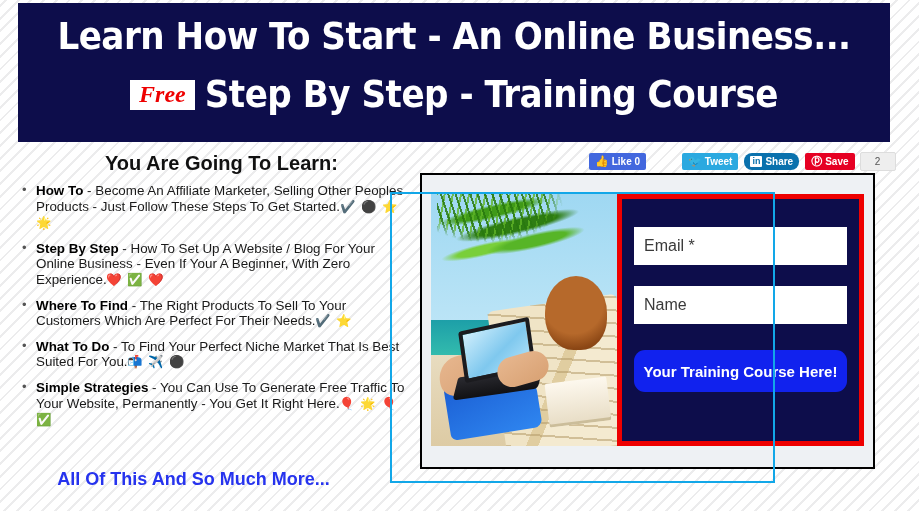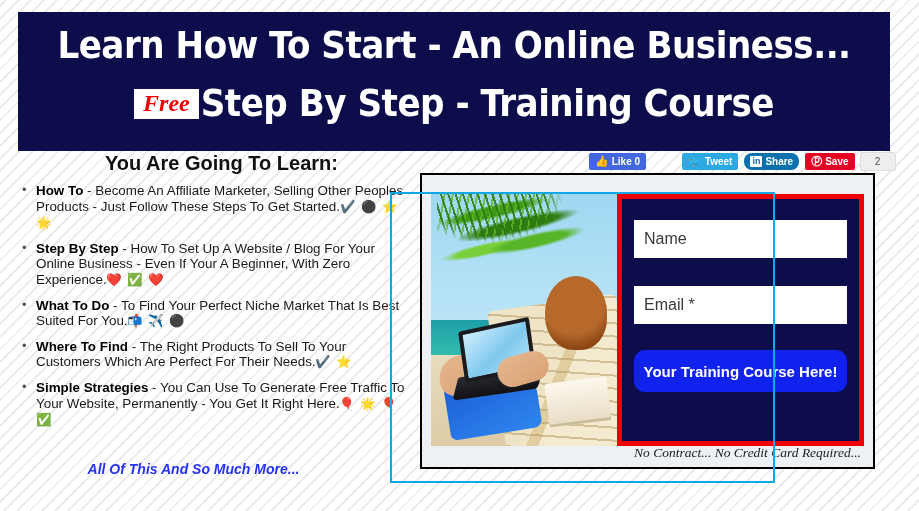--- a/index.html
+++ b/index.html
@@ -19,21 +19,21 @@
       #ececed 7px,
       #ececed 9px
     );
     position: relative;
   }
 
   
   #header-banner {
     position: absolute;
     left: 18px;
-    top: 12px;
+    top: 3px;
     width: 872px;
     height: 139px;
     background: #0d0d4b;
     text-align: center;
     overflow: hidden;
   }
   #header-line-1 {
     color: #ffffff;
     font-family: "DejaVu Sans Condensed", "Liberation Sans Narrow", "Liberation Sans", sans-serif;
     font-size: 38px;
@@ -61,21 +61,21 @@
     line-height: 1;
   }
   .hdr-rest {
     display: inline-block;
     color: #ffffff;
     font-family: "DejaVu Sans Condensed", "Liberation Sans Narrow", "Liberation Sans", sans-serif;
     font-size: 38px;
     font-weight: bold;
     letter-spacing: -0.5px;
     vertical-align: middle;
-    padding-left: 2px;
+    padding-left: 10px;
   }
 
   
   #left-column {
     position: absolute;
     left: 0px;
     top: 152px;
     width: 415px;
   }
   #learn-heading {
@@ -110,26 +110,25 @@
   .bi-term {
     font-weight: bold;
     color: #000000;
   }
   .bi-icons {
     letter-spacing: 1px;
     font-size: 12.5px;
   }
   #more-link {
     text-align: center;
-    margin-top: 32px;
+    margin-top: 40px;
     padding-right: 28px;
     color: #2633ee;
-    font-size: 14px;
-    font-weight: bold;
-    font-style: italic;
+    font-size: 18px;
+    font-weight: bold;
   }
 
   
   #social-bar {
     position: absolute;
     left: 589px;
     top: 152px;
     display: flex;
     align-items: center;
     gap: 0px;
@@ -361,24 +360,24 @@
   <div id="learn-heading">You Are Going To Learn:</div>
 
   <ul id="benefit-list">
     <li>
       <span class="bi-term">How To</span><span> - Become An Affiliate Marketer, Selling Other Peoples Products - Just Follow These Steps To Get Started.</span><span class="bi-icons">✔️ ⚫ ⭐ 🌟</span>
     </li>
     <li>
       <span class="bi-term">Step By Step</span><span> - How To Set Up A Website / Blog For Your Online Business - Even If Your A Beginner, With Zero Experience.</span><span class="bi-icons">❤️ ✅ ❤️</span>
     </li>
     <li>
-      <span class="bi-term">What To Do</span><span> - To Find Your Perfect Niche Market That Is Best Suited For You.</span><span class="bi-icons">📬 ✈️ ⚫</span>
+      <span class="bi-term">Where To Find</span><span> - The Right Products To Sell To Your Customers Which Are Perfect For Their Needs.</span><span class="bi-icons">✔️ ⭐</span>
     </li>
     <li>
-      <span class="bi-term">Where To Find</span><span> - The Right Products To Sell To Your Customers Which Are Perfect For Their Needs.</span><span class="bi-icons">✔️ ⭐</span>
+      <span class="bi-term">What To Do</span><span> - To Find Your Perfect Niche Market That Is Best Suited For You.</span><span class="bi-icons">📬 ✈️ ⚫</span>
     </li>
     <li>
       <span class="bi-term">Simple Strategies</span><span> - You Can Use To Generate Free Traffic To Your Website, Permanently - You Get It Right Here.</span><span class="bi-icons">🎈 🌟 🎈 ✅</span>
     </li>
   </ul>
 
   <div id="more-link">All Of This And So Much More...</div>
 </div>
 
 <div id="social-bar">
@@ -414,21 +413,20 @@
     <div class="ph-towel"></div>
     <div class="ph-leg"></div>
     <div class="ph-laptop-base"></div>
     <div class="ph-laptop-screen"></div>
     <div class="ph-arm"></div>
     <div class="ph-palm"></div>
     <div class="ph-palm2"></div>
   </div>
 
   <div id="optin-form">
+    <input id="field-email" class="field-input" type="text" placeholder="Email *" style="">
     <input id="field-name" class="field-input" type="text" placeholder="Name" style="">
-    <input id="field-email" class="field-input" type="text" placeholder="Email *" style="">
     <button id="submit-button">Your Training Course Here!</button>
   </div>
 
-  <div id="optin-disclaimer">No Contract... No Credit Card Required...</div>
 </div>
 
 <div id="selection-box"></div>
 
 </body></html>

